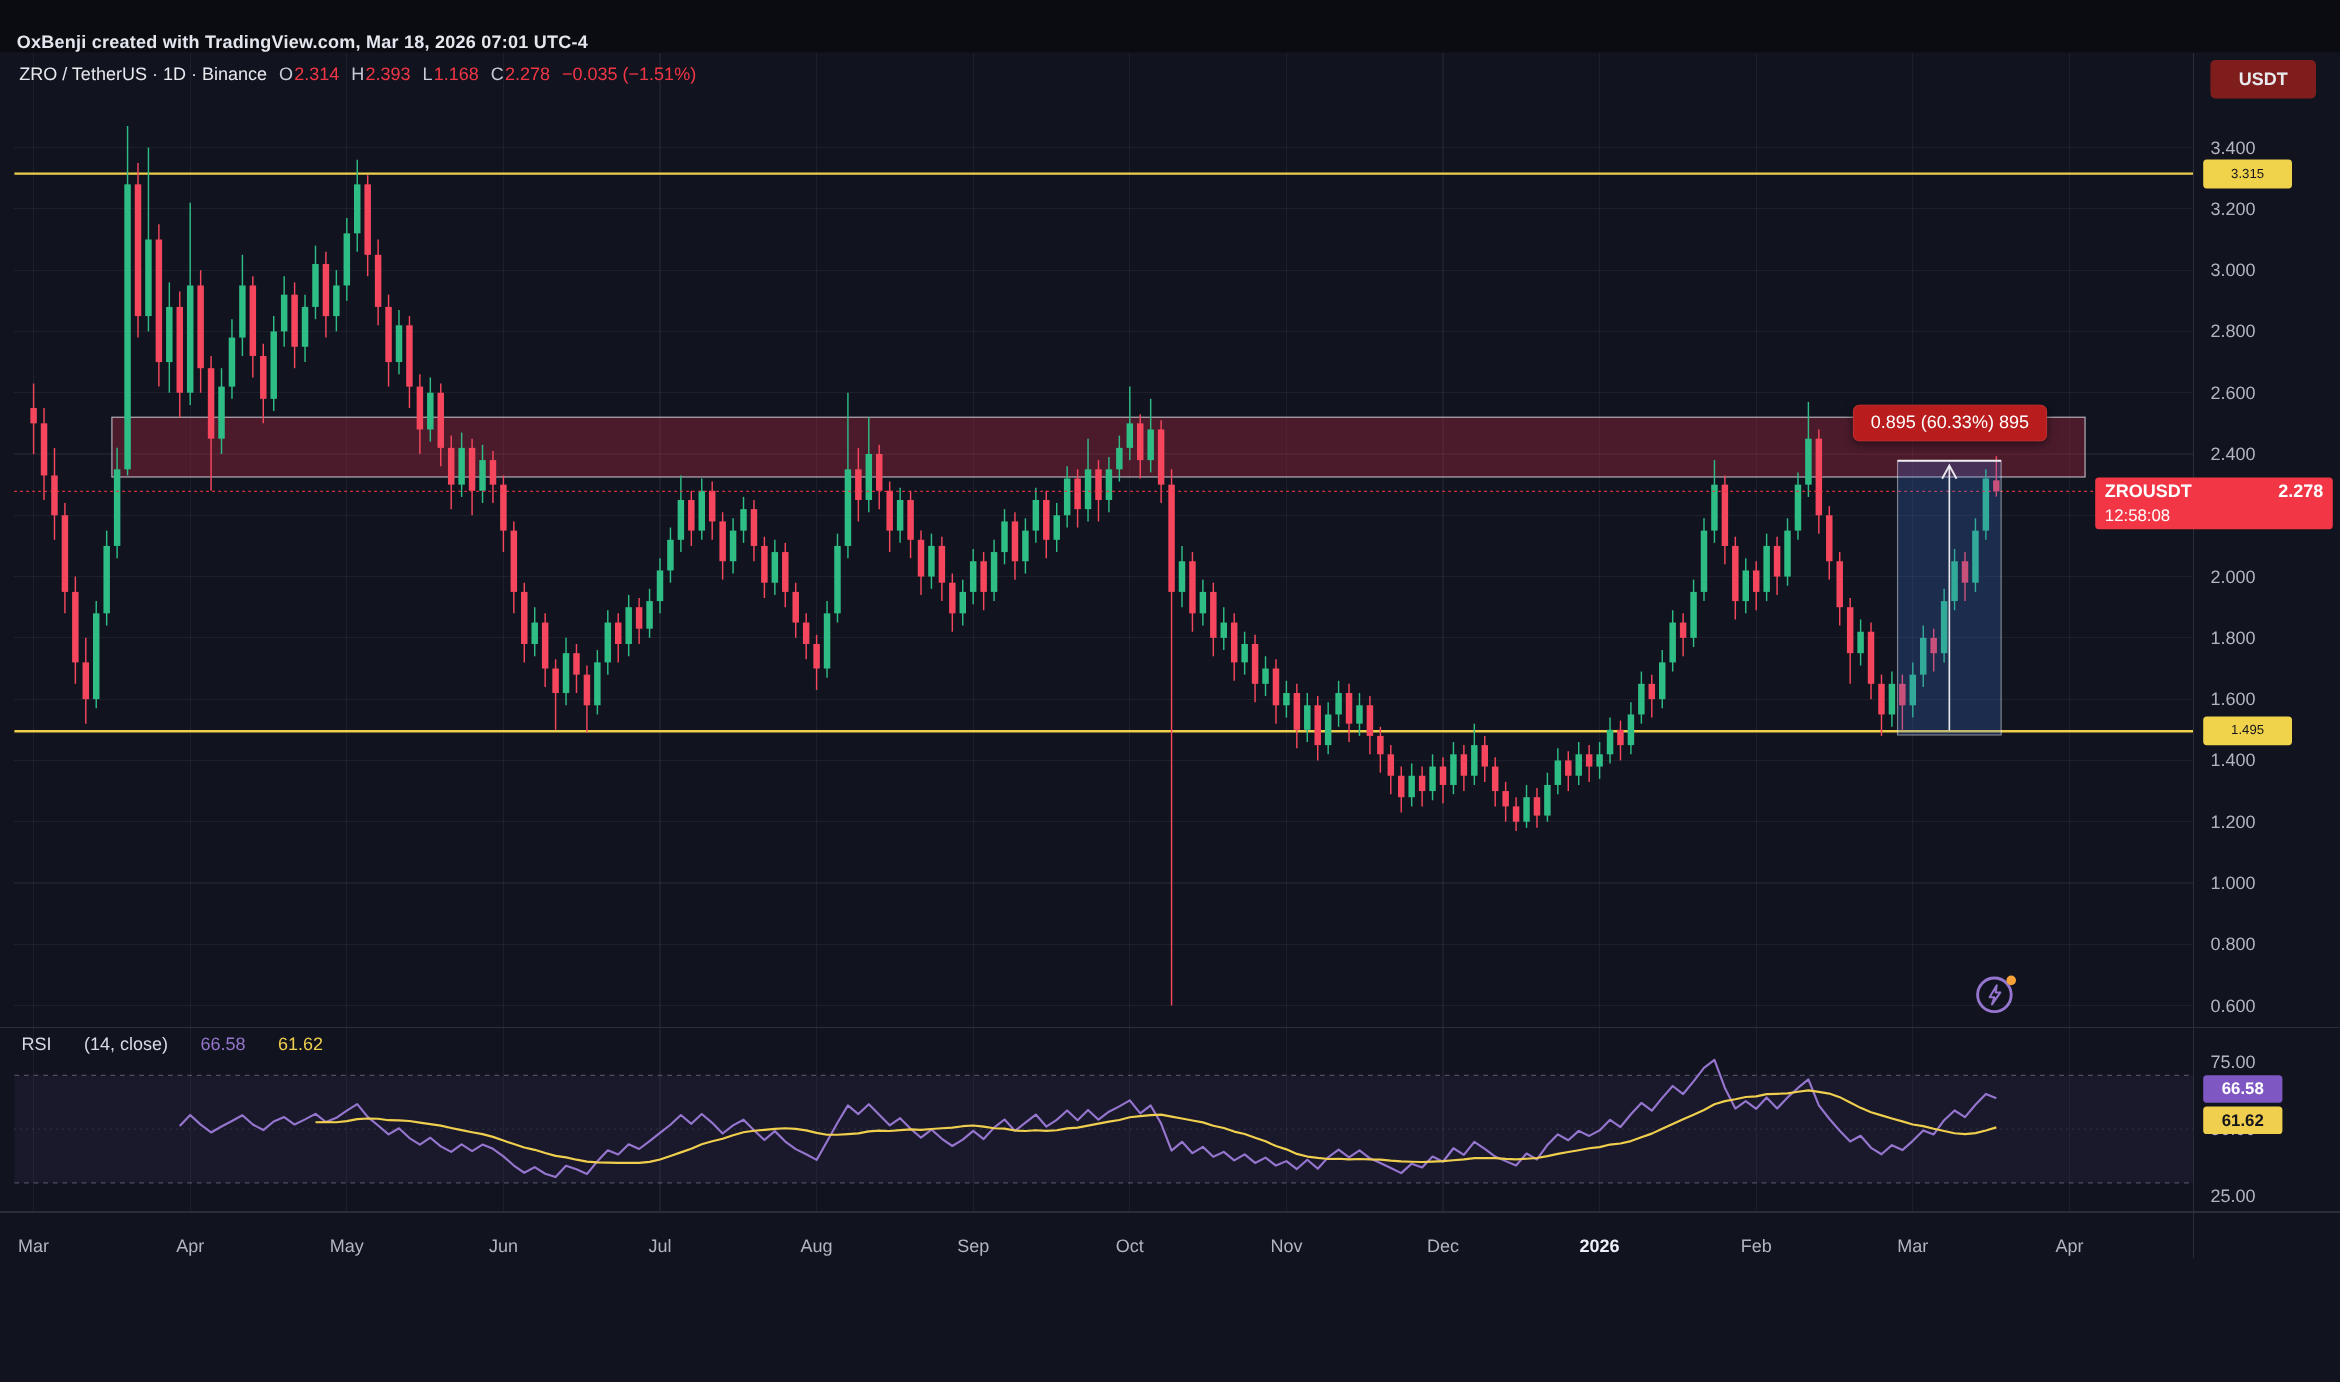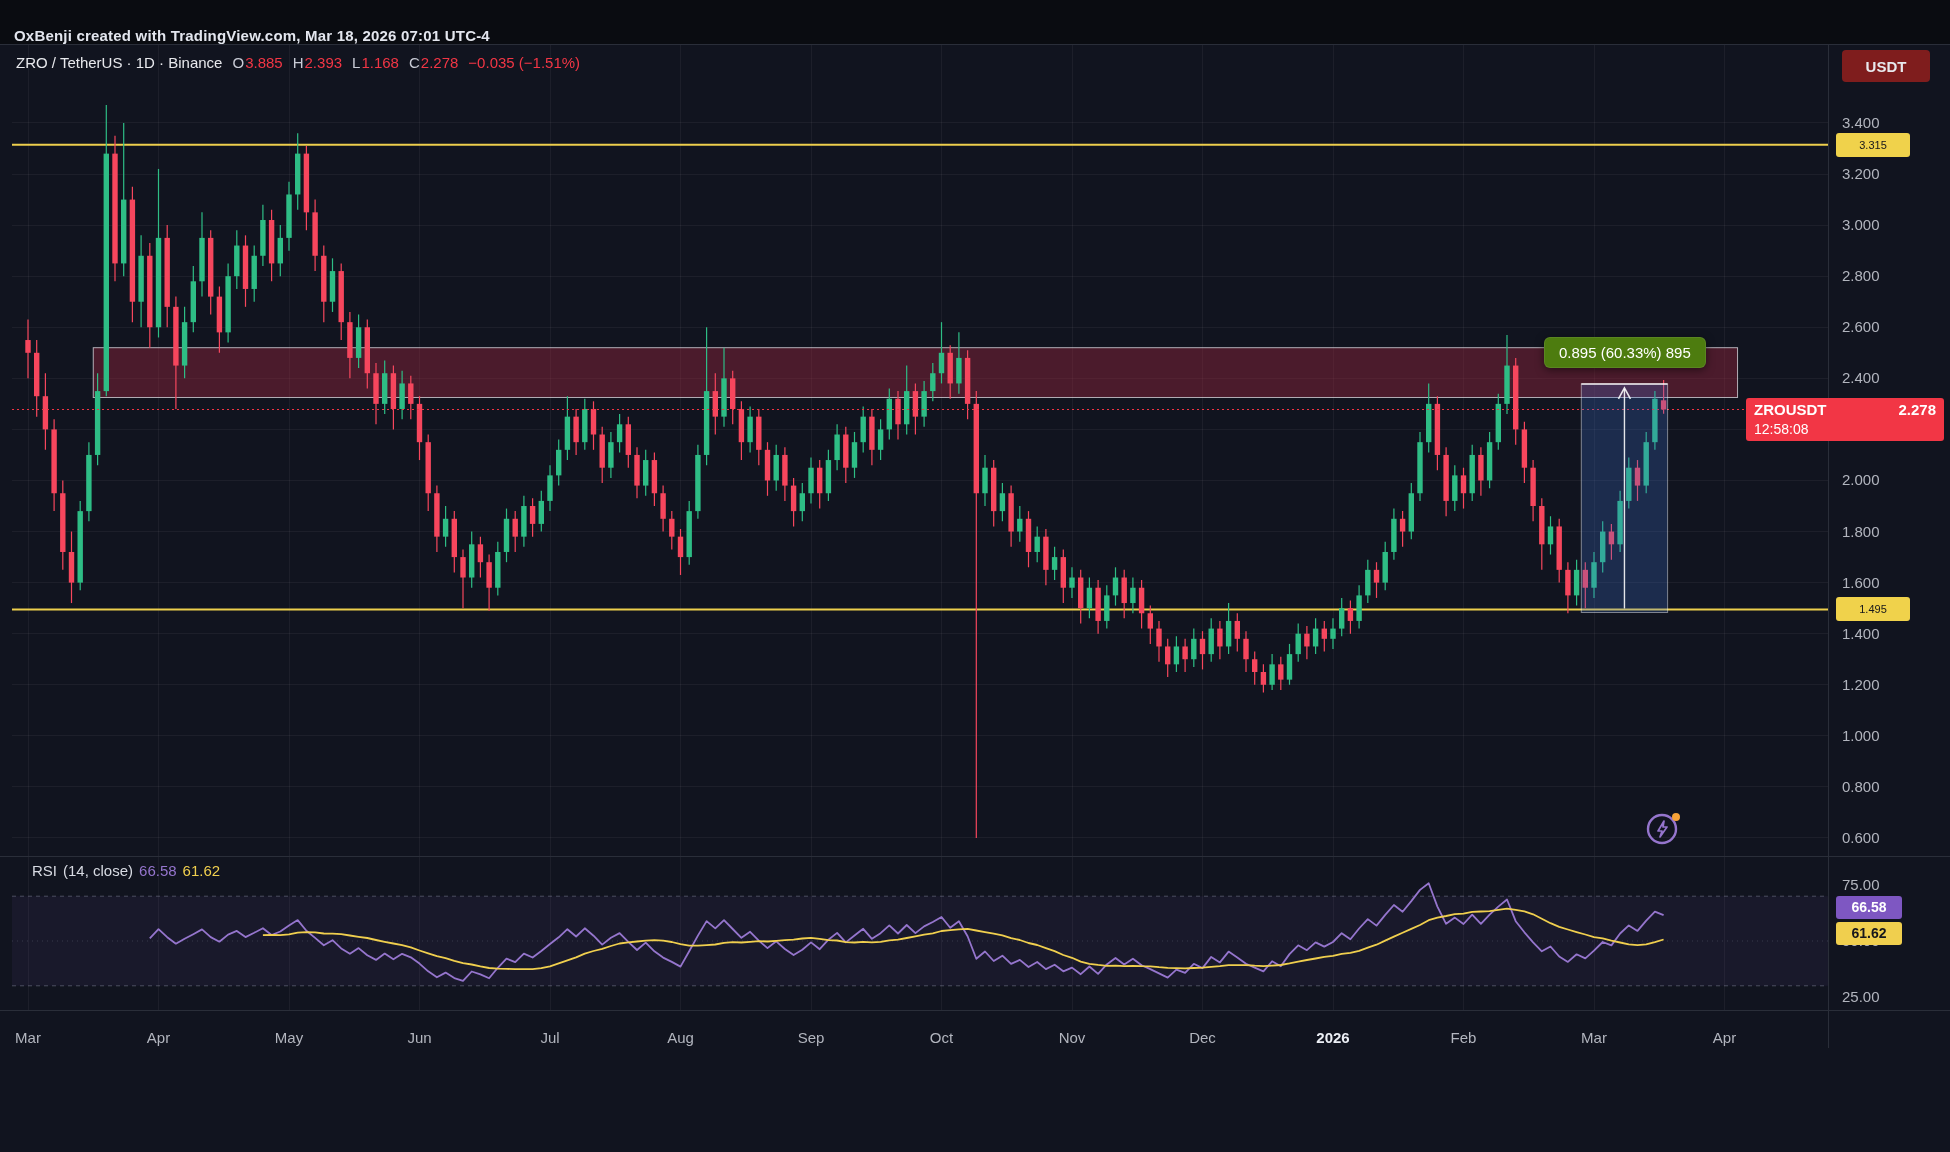--- a/index.html
+++ b/index.html
@@ -26,25 +26,25 @@
   .axis-badge{position:absolute;left:1836px;width:74px;height:24px;border-radius:3px;
               text-align:center;line-height:24px;font-size:11px;font-weight:500;z-index:4;}
   .yellow-badge{background:#f0d24b;color:#15161c;}
   .res-badge{top:133px;} .sup-badge{top:597px;}
 
   .price-badge{position:absolute;left:1746px;top:398px;width:198px;box-sizing:border-box;
                background:#f23645;color:#fff;border-radius:3px;padding:2px 8px 3px 8px;z-index:4;}
   .price-badge .row1{display:flex;justify-content:space-between;font-size:15px;font-weight:700;line-height:20px;}
   .price-badge .row2{text-align:left;font-size:14px;line-height:18px;}
 
-  .measure-tooltip{position:absolute;left:1544px;top:337px;background:#4d7c0f;color:#fff;
+  .measure-tooltip{position:absolute;left:1544px;top:337px;background:#b91c1c;color:#fff;
                    font-size:15px;font-weight:500;padding:6px 14px;border-radius:6px;
                    border:1px solid rgba(255,255,255,0.08);box-shadow:0 2px 8px rgba(0,0,0,0.5);z-index:4;}
 
-  .rsi-legend{position:absolute;left:32px;top:862px;display:flex;align-items:center;gap:6px;font-size:15px;z-index:4;}
+  .rsi-legend{position:absolute;left:18px;top:862px;display:flex;align-items:center;gap:27px;font-size:15px;z-index:4;}
   .rsi-legend .t{color:#d8dbe3;}
   .rsi-legend .purple{color:#9575cd;}
   .rsi-legend .yellow{color:#f0cf4e;}
 
   .rsi-badge{position:absolute;left:1836px;width:66px;height:23px;border-radius:3px;text-align:center;
              line-height:23px;font-size:14px;font-weight:700;z-index:4;}
   .rsi-main-badge{top:896px;background:#7e57c2;color:#fff;}
   .rsi-ma-badge{top:922px;background:#f0cf4e;color:#15161c;}
 
   .flash-btn{position:absolute;left:1640px;top:804px;width:46px;height:46px;background:transparent;
@@ -548,21 +548,21 @@
 
   <div class="topbar">
     <span>OxBenji created with TradingView.com, Mar 18, 2026 07:01 UTC-4</span>
   </div>
 
   <div class="legend">
     <span class="title">ZRO / TetherUS · 1D · Binance</span>
     <span class="ohlc">
       <span class="pair">
           <span class="lbl">O</span>
-          <span class="red">3.885</span>
+          <span class="red">2.314</span>
         </span>
       <span class="pair">
           <span class="lbl">H</span>
           <span class="red">2.393</span>
         </span>
       <span class="pair">
           <span class="lbl">L</span>
           <span class="red">1.168</span>
         </span>
       <span class="pair">

